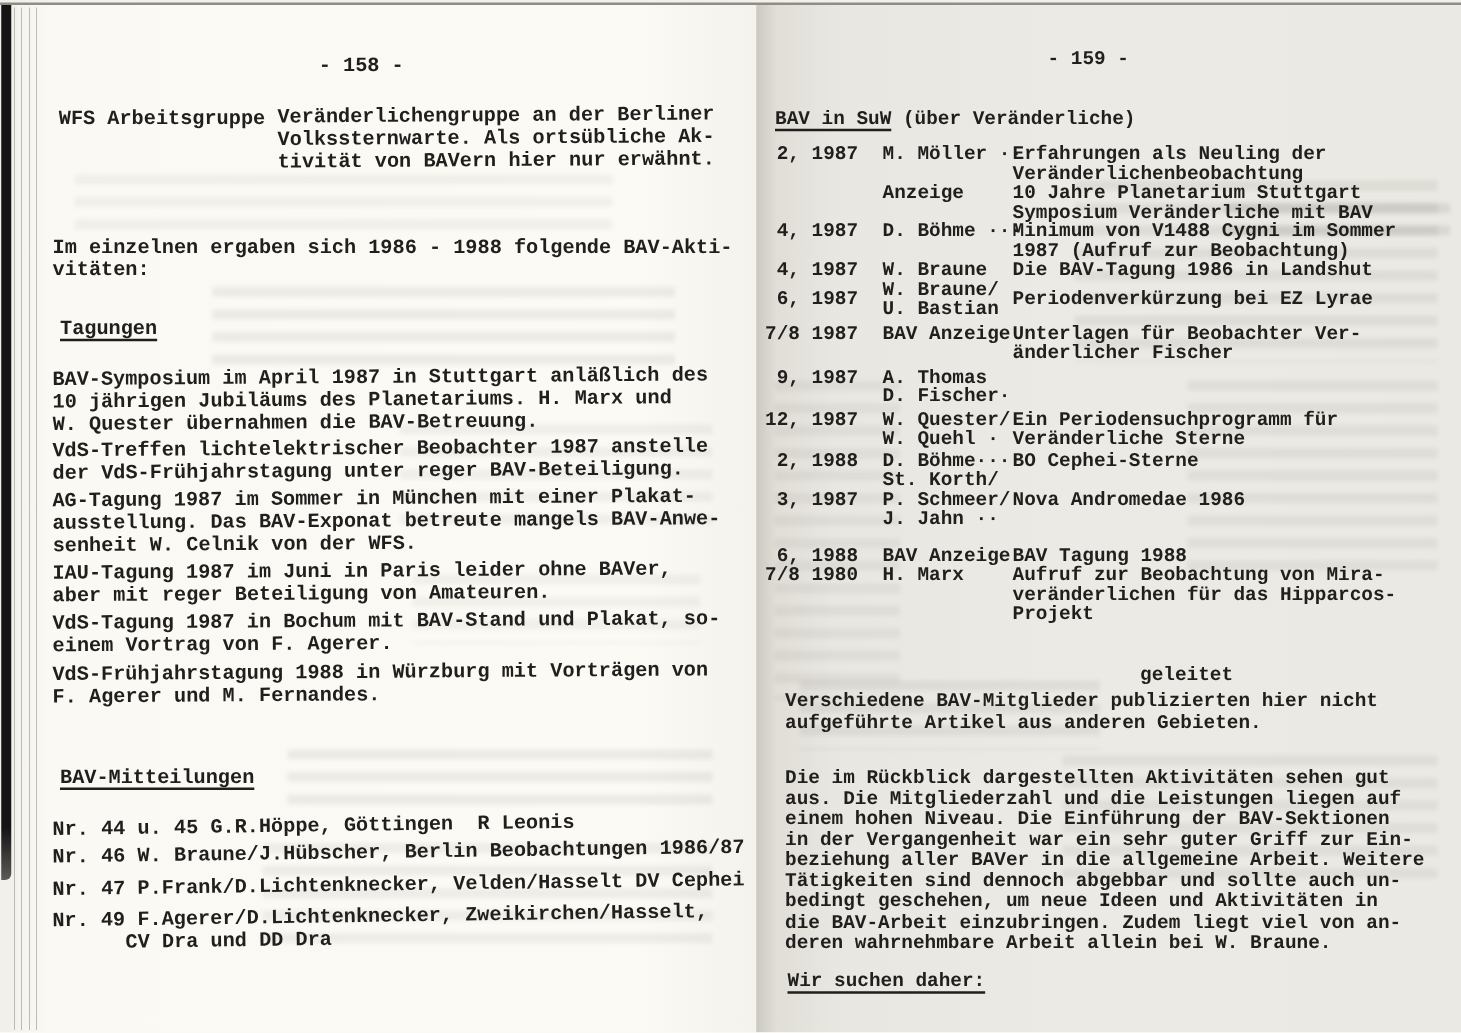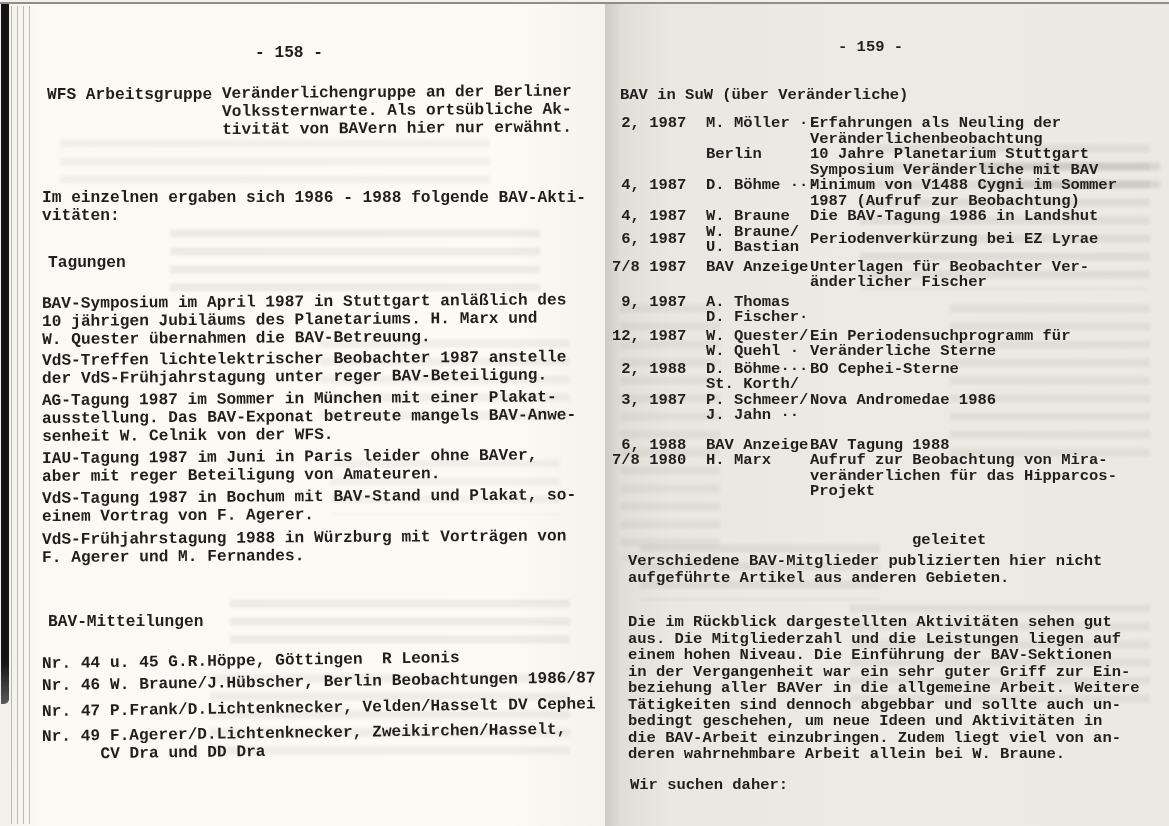--- a/index.html
+++ b/index.html
@@ -16,21 +16,21 @@
   .edge-lines{position:absolute;left:11px;top:6px;width:23px;height:818px;
     background:repeating-linear-gradient(90deg, rgba(110,108,102,.5) 0 1px, transparent 1px 6px);
     opacity:.85;}
   .page-left{position:absolute;left:9px;top:4px;width:596px;height:822px;
     background:linear-gradient(90deg,#f4f2ec 0,#fbf9f4 30px,#fcfaf5 500px,#f4f2ec 100%);}
   .page-right{position:absolute;left:605px;top:4px;width:564px;height:822px;
     background:linear-gradient(90deg,#ccc9c2 0,#e0ded7 16px,#e9e7e1 65px,#eceae4 45%,#ebe9e3 100%);}
   .t{position:absolute;white-space:pre;}
   .lp{font-size:16.2px;line-height:18px;}
   .rp{font-size:15.5px;line-height:15.5px;}
-  .u{text-decoration-thickness:1.8px;text-underline-offset:4px;}
+  .u{text-decoration:underline;text-decoration-thickness:1.8px;text-underline-offset:4px;}
   .tilt1{transform:rotate(-0.4deg);transform-origin:0 50%;}
   .tilt2{transform:rotate(-0.8deg);transform-origin:0 50%;}
 
   
   .lp-no{left:255px;top:44px;}
   .lp-wfs-label{left:47px;top:86px;}
   .lp-wfs-text{left:222px;top:85px;}
   .lp-intro{left:42px;top:189px;}
   .lp-h-tagungen{left:48px;top:254px;}
   .lp-p0{left:42px;top:295px;}
@@ -126,21 +126,21 @@
   <div class="suw-table">
     <div class="trow">
       <span class="c1"> 2, 1987</span>
       <span class="c2">M. Möller ··</span>
       <span class="c3">Erfahrungen als Neuling der
 Veränderlichenbeobachtung</span>
     </div>
 
     <div class="trow">
       <span class="c1"></span>
-      <span class="c2">Berlin</span>
+      <span class="c2">Anzeige</span>
       <span class="c3">10 Jahre Planetarium Stuttgart
 Symposium Veränderliche mit BAV</span>
     </div>
 
     <div class="trow">
       <span class="c1"> 4, 1987</span>
       <span class="c2">D. Böhme ···</span>
       <span class="c3">Minimum von V1488 Cygni im Sommer
 1987 (Aufruf zur Beobachtung)</span>
     </div>

